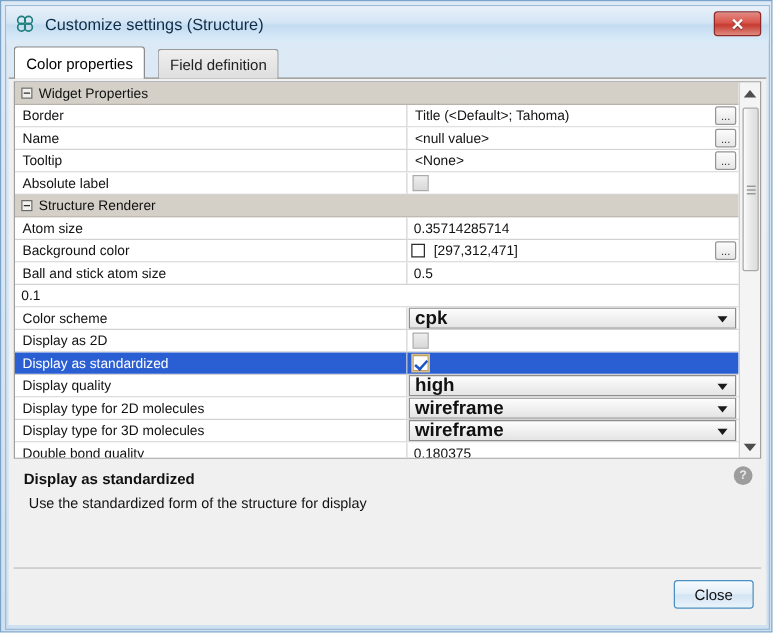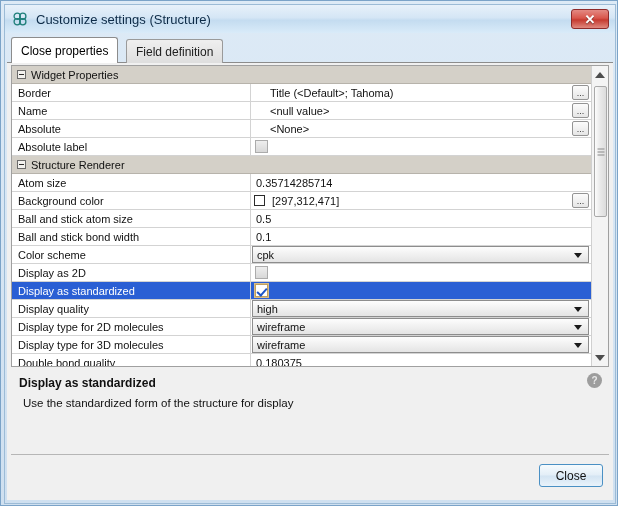--- a/index.html
+++ b/index.html
@@ -184,21 +184,21 @@
     left: 1px; right: 1px; top: 3px;
     height: 1px;
     background: #2b2b2b;
   }
   .group-label {
     font-size: 11px;
     color: #111111;
     white-space: nowrap;
   }
   .cell-label {
-    width: 239px;
+    width: 314px;
     flex: 0 0 auto;
     box-sizing: border-box;
     padding-left: 6px;
     display: flex;
     align-items: center;
     border-right: 1px solid #d3d3d3;
     font-size: 11px;
     color: #111111;
     white-space: nowrap;
     overflow: hidden;
@@ -214,21 +214,21 @@
 
   
   .val-text {
     padding-left: 5px;
     font-size: 11px;
     color: #111111;
     white-space: nowrap;
   }
   .val-field {
     position: absolute;
-    left: 15px; top: 0px;
+    left: 2px; top: 0px;
     right: 22px;
     height: 17px;
     display: flex;
     align-items: center;
     padding-left: 4px;
     box-sizing: border-box;
     font-size: 11px;
     color: #111111;
     background: #ffffff;
     white-space: nowrap;
@@ -257,23 +257,24 @@
     height: 17px;
     box-sizing: border-box;
     border: 1px solid #8d8d8d;
     background: linear-gradient(to bottom, #fdfdfd 0%, #e4e4e4 100%);
     display: flex;
     align-items: center;
     cursor: pointer;
   }
   .combo .combo-text {
     padding-left: 4px;
-    font-size: 11px;
-    color: #111111;
-    white-space: nowrap;
+    font-size: 15px;
+    color: #111111;
+    white-space: nowrap;
+    font-weight: bold;
   }
   .combo .arrow {
     position: absolute;
     right: 6px; top: 50%;
     margin-top: -2px;
     width: 0; height: 0;
     border-left: 4px solid transparent;
     border-right: 4px solid transparent;
     border-top: 5px solid #1a1a1a;
   }
@@ -464,21 +465,21 @@
     <div class="close-btn">
       <span class="x">✕</span>
     </div>
   </div>
 
   <div class="tabstrip">
     <div class="tab unselected">
       <span>Field definition</span>
     </div>
     <div class="tab selected">
-      <span>Close properties</span>
+      <span>Color properties</span>
     </div>
   </div>
 
   <div class="content">
 
     <div class="table-wrap">
       <div class="table-scroll">
 
         <div class="row group">
           <span class="group-toggle"></span>
@@ -495,21 +496,21 @@
 
         <div class="row">
           <div class="cell-label">Name</div>
           <div class="cell-value">
             <div class="val-field">&lt;null value&gt;</div>
             <div class="ellipsis-btn">...</div>
           </div>
         </div>
 
         <div class="row">
-          <div class="cell-label">Absolute</div>
+          <div class="cell-label">Tooltip</div>
           <div class="cell-value">
             <div class="val-field">&lt;None&gt;</div>
             <div class="ellipsis-btn">...</div>
           </div>
         </div>
 
         <div class="row">
           <div class="cell-label">Absolute label</div>
           <div class="cell-value checkbox-cell">
             <span class="chk disabled"></span>
@@ -538,21 +539,20 @@
         </div>
 
         <div class="row">
           <div class="cell-label">Ball and stick atom size</div>
           <div class="cell-value">
             <span class="val-text">0.5</span>
           </div>
         </div>
 
         <div class="row">
-          <div class="cell-label">Ball and stick bond width</div>
           <div class="cell-value">
             <span class="val-text">0.1</span>
           </div>
         </div>
 
         <div class="row">
           <div class="cell-label">Color scheme</div>
           <div class="cell-value">
             <div class="combo">
               <span class="combo-text">cpk</span>

